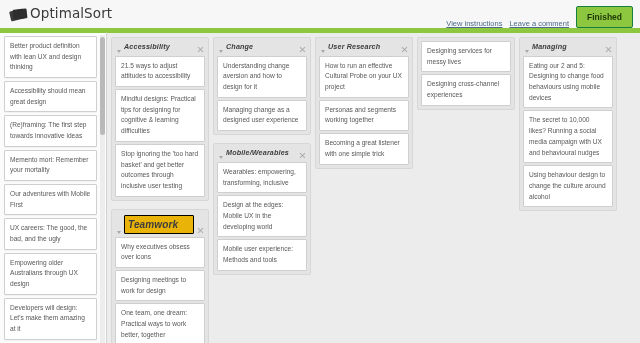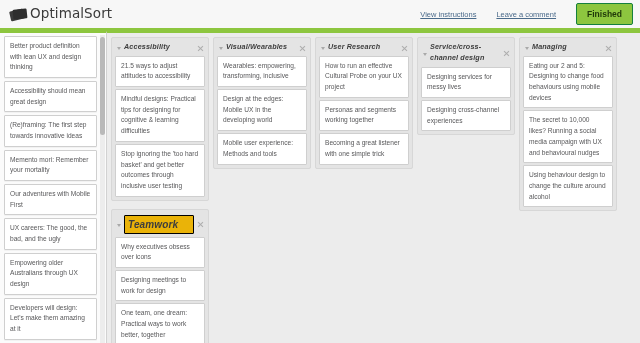--- a/index.html
+++ b/index.html
@@ -17,21 +17,21 @@
     background:#f7f7f7;
     display:flex; align-items:center;
   }
   .brand { display:flex; align-items:flex-start; gap:0; padding-left:9px; }
   .brand-mark { width:21px; height:18px; position:relative; }
   .brand-name {
     font-size:13.5px; color:#3a3a3a; letter-spacing:.1px;
     font-family:"DejaVu Sans", sans-serif;
   }
   .header-right {
-    margin-left:auto; display:flex; align-items:center; gap:20px;
+    margin-left:auto; display:flex; align-items:flex-end; gap:7px;
     padding-right:7px; height:100%;
   }
   .hdr-link {
     font-size:7.5px; color:#4a6a8a; text-decoration:underline;
     cursor:pointer; white-space:nowrap;
   }
   .finished-btn {
     background:#8dc63f; color:#1e3708; font-size:8.5px; font-weight:bold;
     border:1px solid #15803d; border-radius:2px;
     padding:5px 10px; cursor:pointer; white-space:nowrap;
@@ -77,21 +77,21 @@
     padding:4px 0 0 4px;
     display:flex; gap:4px; align-items:flex-start;
   }
   .col { width:98px; display:flex; flex-direction:column; gap:8px; }
 
   .group {
     background:#e4e4e4; border:1px solid #d7d7d7; border-radius:2px;
     padding:3px 3px 3px 3px;
   }
   .group-head {
-    display:flex; align-items:center; gap:3px;
+    display:flex; align-items:flex-end; gap:3px;
     padding:1px 1px 3px 2px;
   }
   .tri {
     width:0; height:0; margin-top:3px; flex:0 0 auto;
     border-left:2.6px solid transparent; border-right:2.6px solid transparent;
     border-top:3.4px solid #a9a9a9;
     cursor:pointer;
   }
   .group-title {
     flex:1; font-size:7.2px; font-weight:bold; font-style:italic;
@@ -185,21 +185,30 @@
             </div>
             <div class="gcard">Why executives obsess over icons</div>
             <div class="gcard">Designing meetings to work for design</div>
             <div class="gcard">One team, one dream: Practical ways to work better, together</div>
           </div>
         </div>
         <div class="col">
           <div class="group">
             <div class="group-head">
               <span class="tri"></span>
-              <span class="group-title">Visual/Wearables</span>
+              <span class="group-title">Change</span>
+              <span class="grp-close"></span>
+            </div>
+            <div class="gcard">Understanding change aversion and how to design for it</div>
+            <div class="gcard">Managing change as a designed user experience</div>
+          </div>
+          <div class="group">
+            <div class="group-head">
+              <span class="tri"></span>
+              <span class="group-title">Mobile/Wearables</span>
               <span class="grp-close"></span>
             </div>
             <div class="gcard">Wearables: empowering, transforming, inclusive</div>
             <div class="gcard">Design at the edges: Mobile UX in the developing world</div>
             <div class="gcard">Mobile user experience: Methods and tools</div>
           </div>
         </div>
         <div class="col">
           <div class="group">
             <div class="group-head">
@@ -207,25 +216,20 @@
               <span class="group-title">User Research</span>
               <span class="grp-close"></span>
             </div>
             <div class="gcard">How to run an effective Cultural Probe on your UX project</div>
             <div class="gcard">Personas and segments working together</div>
             <div class="gcard">Becoming a great listener with one simple trick</div>
           </div>
         </div>
         <div class="col">
           <div class="group">
-            <div class="group-head">
-              <span class="tri"></span>
-              <span class="group-title">Service/cross-channel design</span>
-              <span class="grp-close"></span>
-            </div>
             <div class="gcard">Designing services for messy lives</div>
             <div class="gcard">Designing cross-channel experiences</div>
           </div>
         </div>
         <div class="col">
           <div class="group">
             <div class="group-head">
               <span class="tri"></span>
               <span class="group-title">Managing</span>
               <span class="grp-close"></span>

